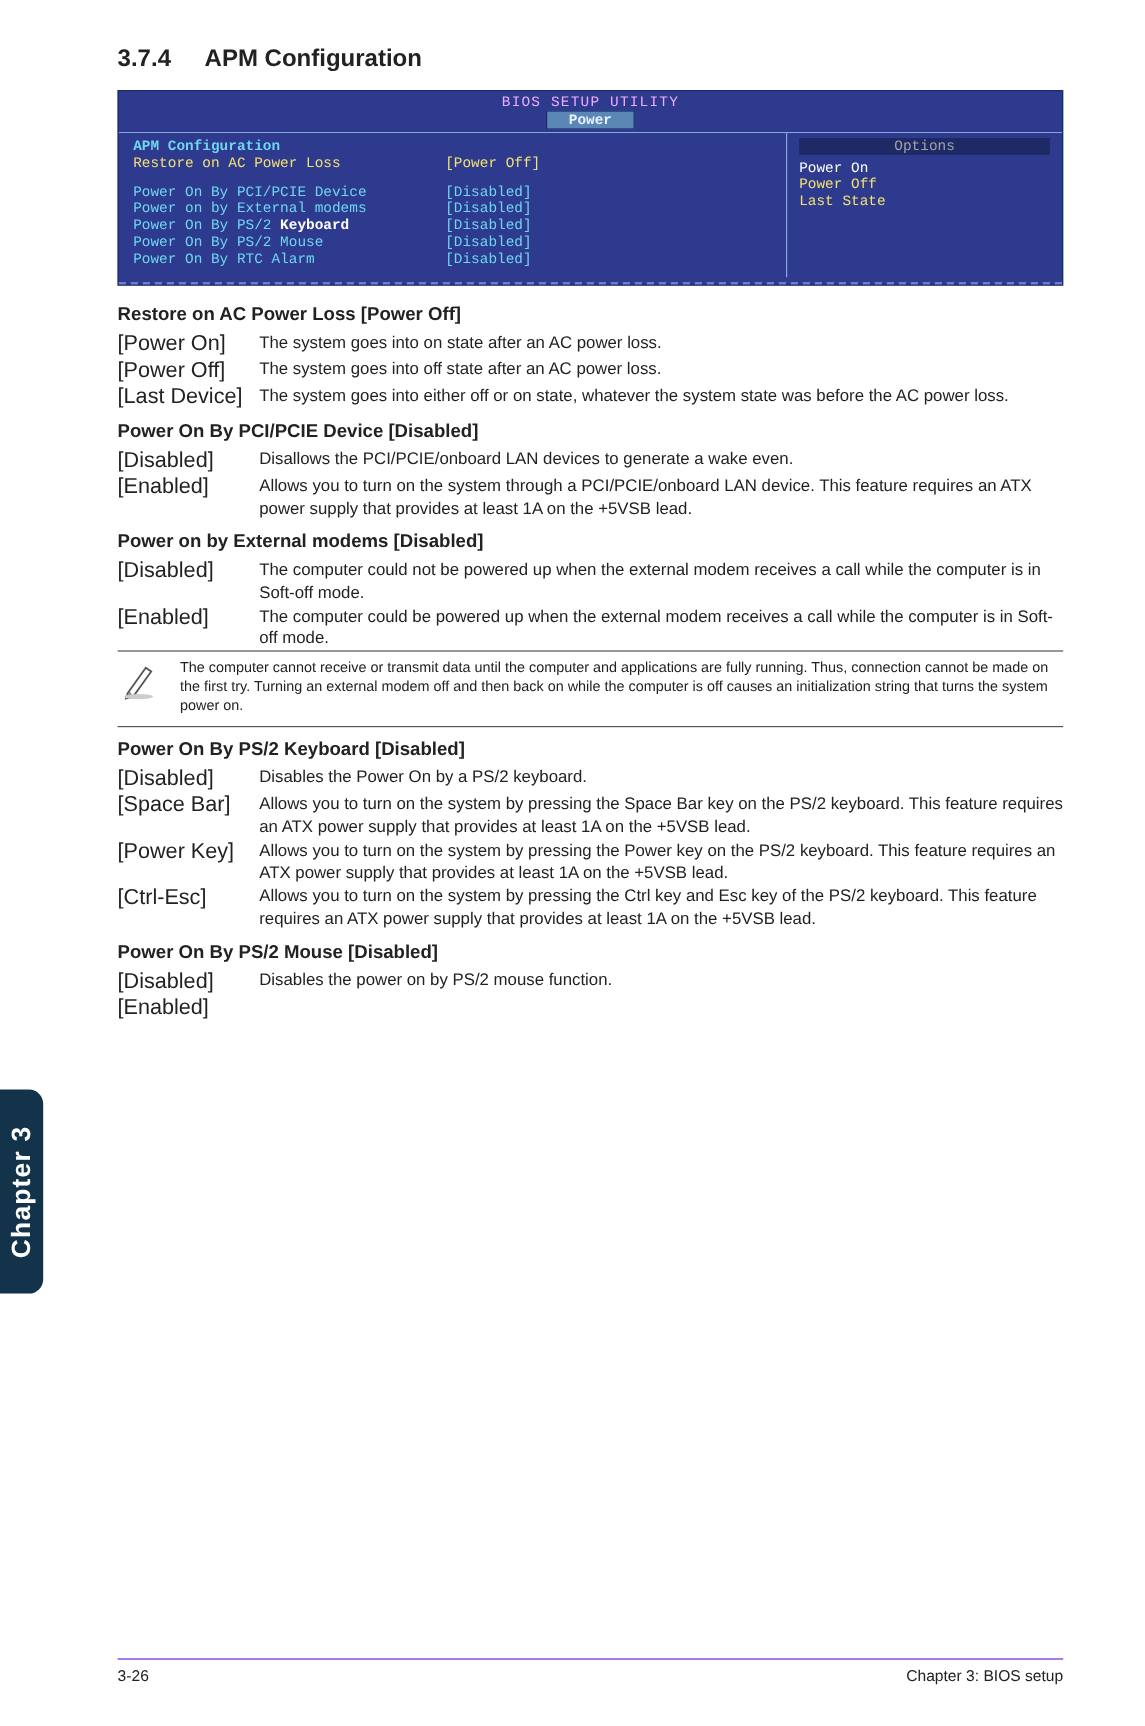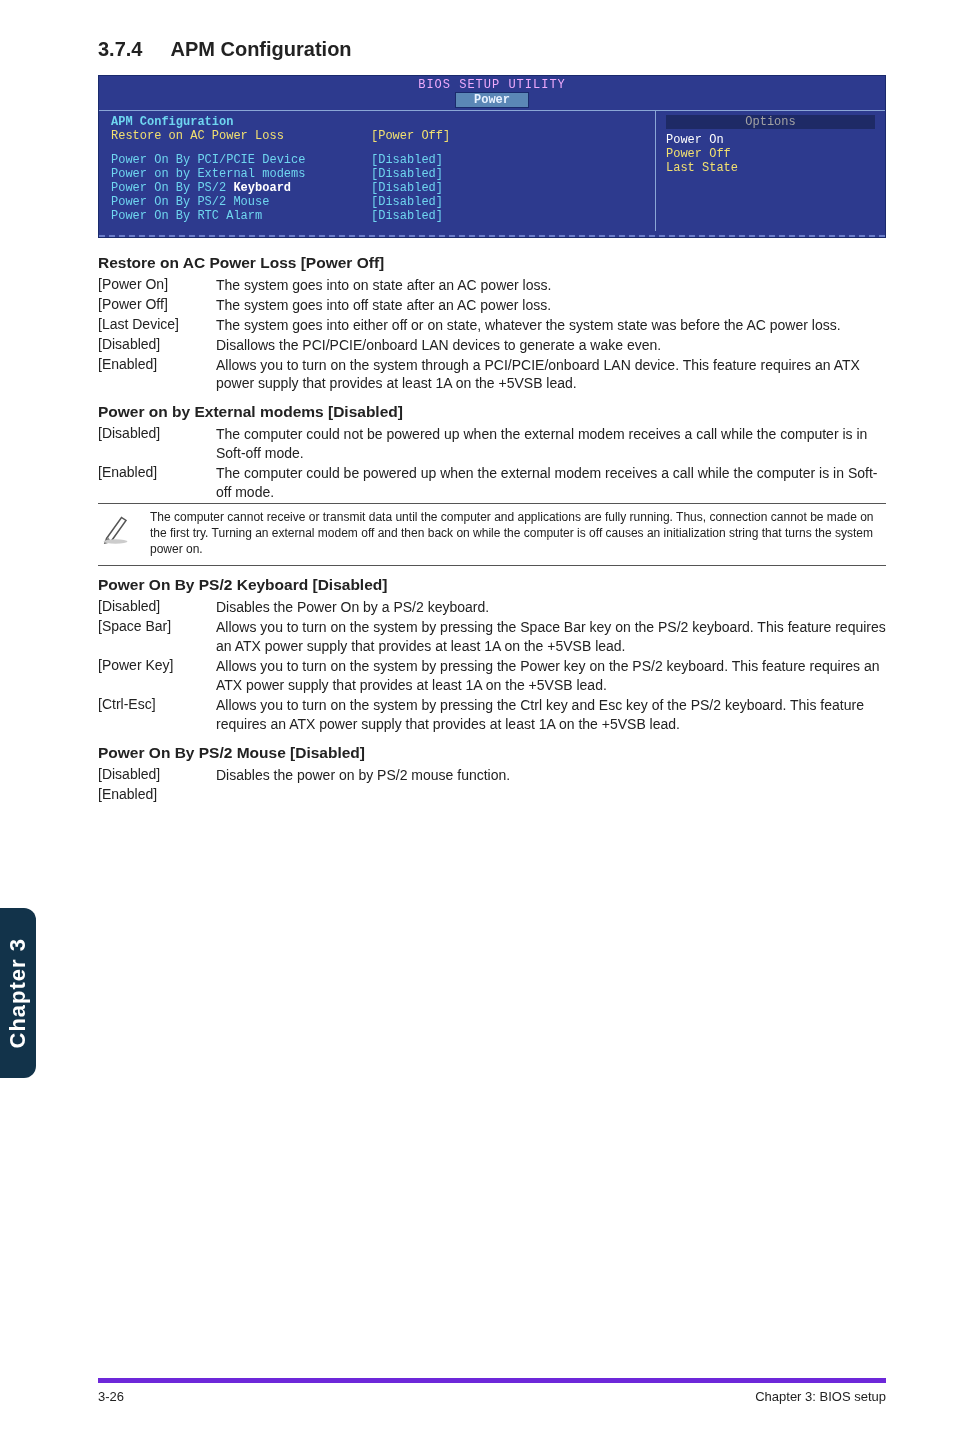--- a/index.html
+++ b/index.html
@@ -79,21 +79,21 @@
   .h-sub {
     font-size: 15.5px;
     font-weight: bold;
     margin: 10px 0 4px 0;
   }
   .dl { margin: 0; }
   .dl .row { display: flex; margin: 1px 0; }
   .dl .term {
     width: 118px;
     flex-shrink: 0;
-    font-size: 14px;
+    font-size: 18px;
   }
   .dl .def {
     font-size: 14px;
     line-height: 1.35;
   }
 
   .note-box {
     display: flex;
     margin: 6px 0 8px 0;
     gap: 14px;
@@ -136,21 +136,21 @@
     transform: rotate(180deg);
     letter-spacing: 1px;
   }
 
   
   .footer {
     position: absolute;
     bottom: 34px;
     left: 98px;
     right: 68px;
-    border-top: 5px solid #6d28d9;
+    border-top: 1px solid #6d28d9;
     padding-top: 6px;
     font-size: 13px;
     display: flex;
     justify-content: space-between;
   }
 </style>
 </head>
 <body>
 
 <div class="page">
@@ -215,20 +215,21 @@
         </div>
         <div class="row">
           <div class="term">[Power Off]</div>
           <div class="def">The system goes into off state after an AC power loss.</div>
         </div>
         <div class="row">
           <div class="term">[Last Device]</div>
           <div class="def">The system goes into either off or on state, whatever the system state was before the AC power loss.</div>
         </div>
       </div>
+      <div class="h-sub">Power On By PCI/PCIE Device [Disabled]</div>
       <div class="dl">
         <div class="row">
           <div class="term">[Disabled]</div>
           <div class="def">Disallows the PCI/PCIE/onboard LAN devices to generate a wake even.</div>
         </div>
         <div class="row">
           <div class="term">[Enabled]</div>
           <div class="def">Allows you to turn on the system through a PCI/PCIE/onboard LAN device. This feature requires an ATX power supply that provides at least 1A on the +5VSB lead.</div>
         </div>
       </div>

